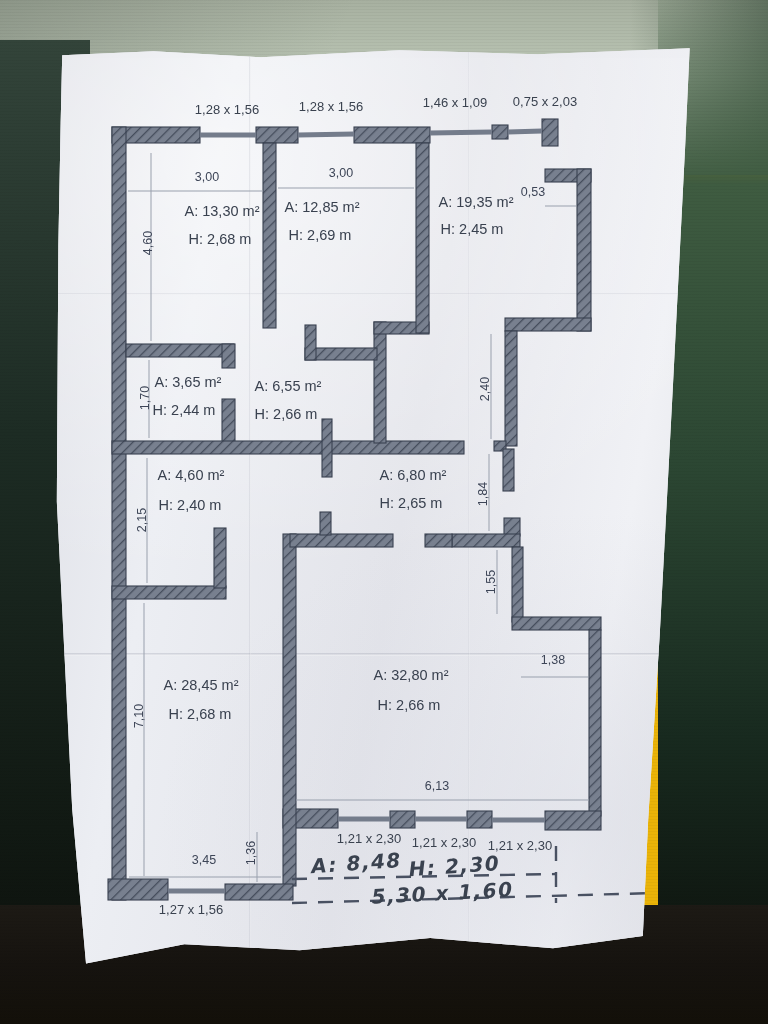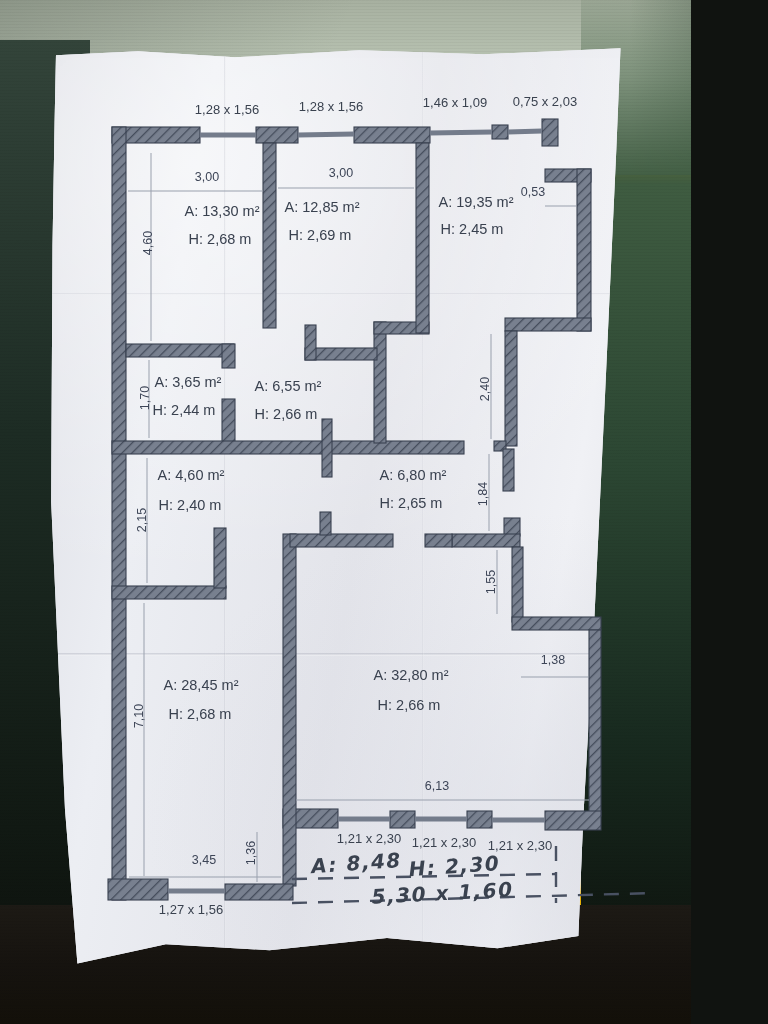--- a/index.html
+++ b/index.html
@@ -1,16 +1,16 @@
 <!DOCTYPE html>
 <html><head>
 <meta charset="utf-8">
 <style>
   html,body{margin:0;padding:0;background:#101310;}
-  .photo{position:relative;width:691px;height:1024px;overflow:hidden;background:#eab308;text-align:center;}
+  .photo{position:relative;width:768px;height:1024px;overflow:hidden;background:#eab308;text-align:center;}
   
   .bg-top{position:absolute;left:0;top:0;width:768px;height:175px;
     background:linear-gradient(180deg,#a7b0a0 0%,#bcc7b6 45%,#b1bdae 100%);}
   .bg-top::before{content:"";position:absolute;inset:0;
     background:linear-gradient(115deg,rgba(90,100,90,.35) 0%,rgba(90,100,90,.12) 26%,rgba(255,255,255,0) 42%),
                linear-gradient(270deg,rgba(40,60,45,.55) 0%,rgba(40,60,45,0) 18%);}
   .bg-right{position:absolute;right:0;top:0;width:110px;height:1024px;
     background:linear-gradient(180deg,#53705229 0%,#3f5c41 18%,#2c4733 45%,#182a1f 72%,#0d120d 95%);}
   .bg-left{position:absolute;left:0;top:40px;width:90px;height:984px;
     background:linear-gradient(180deg,#33443a 0%,#1d2c24 40%,#111913 80%,#0c0f0b 100%);}

